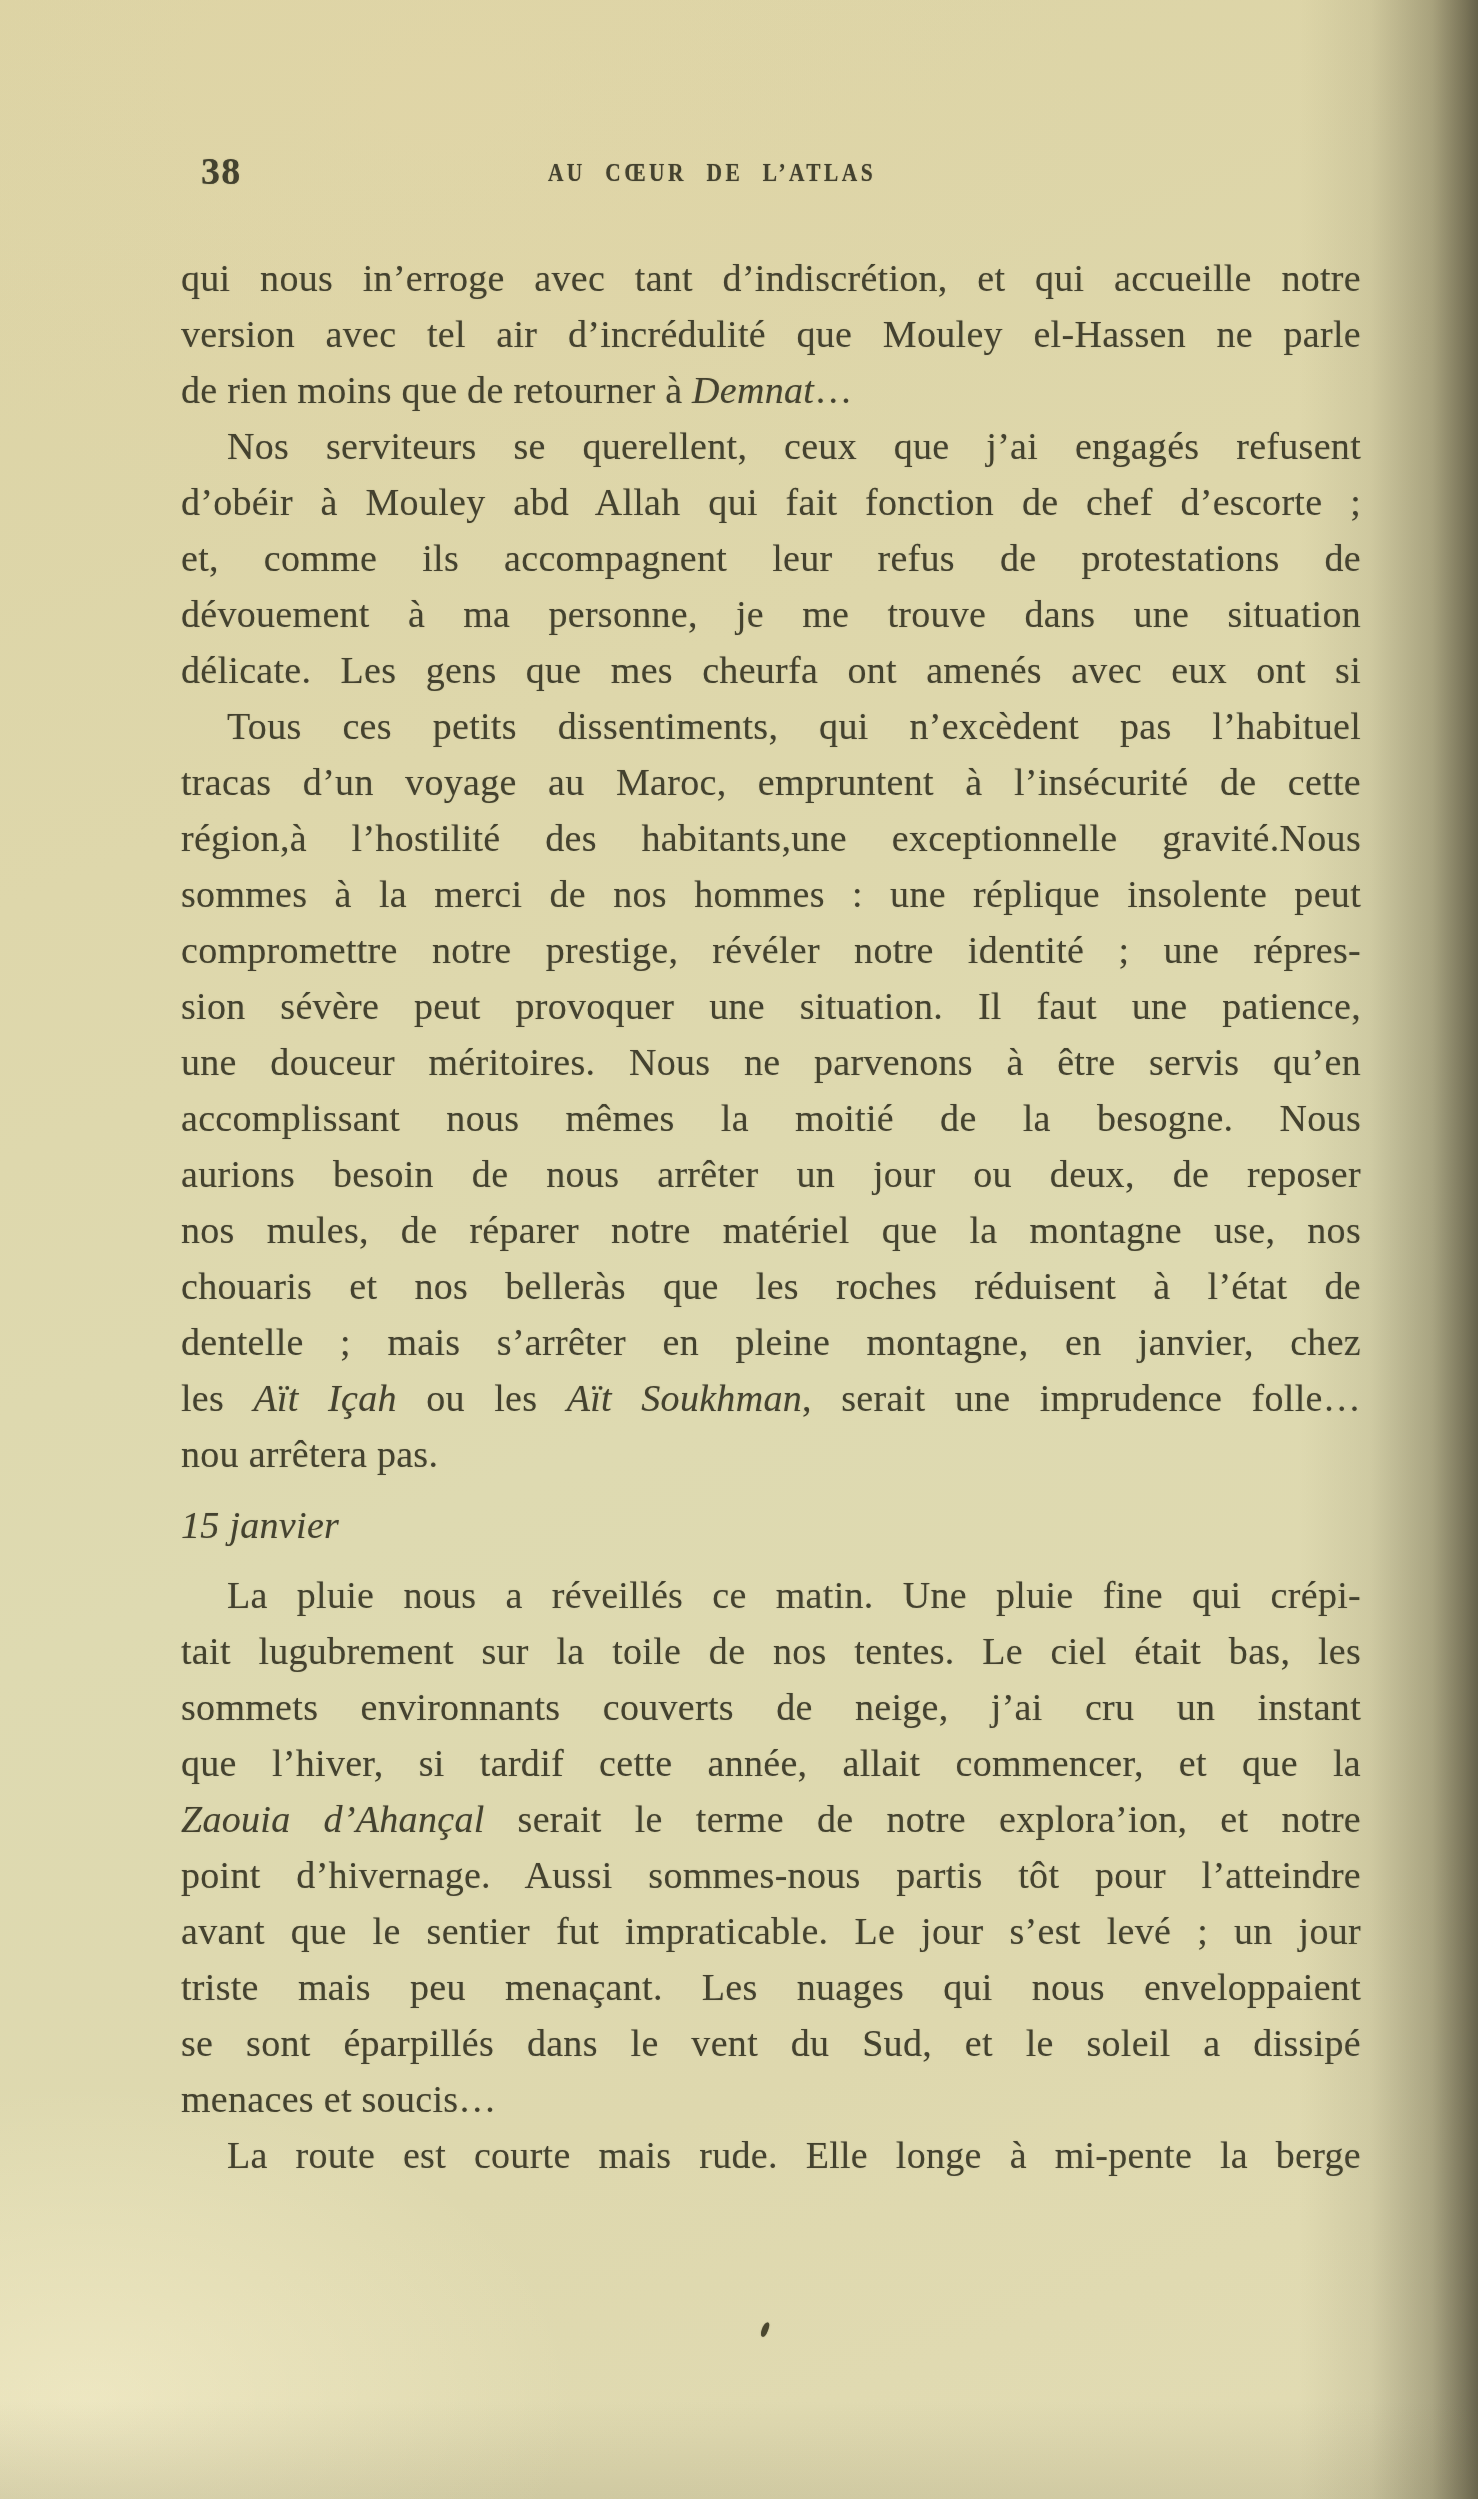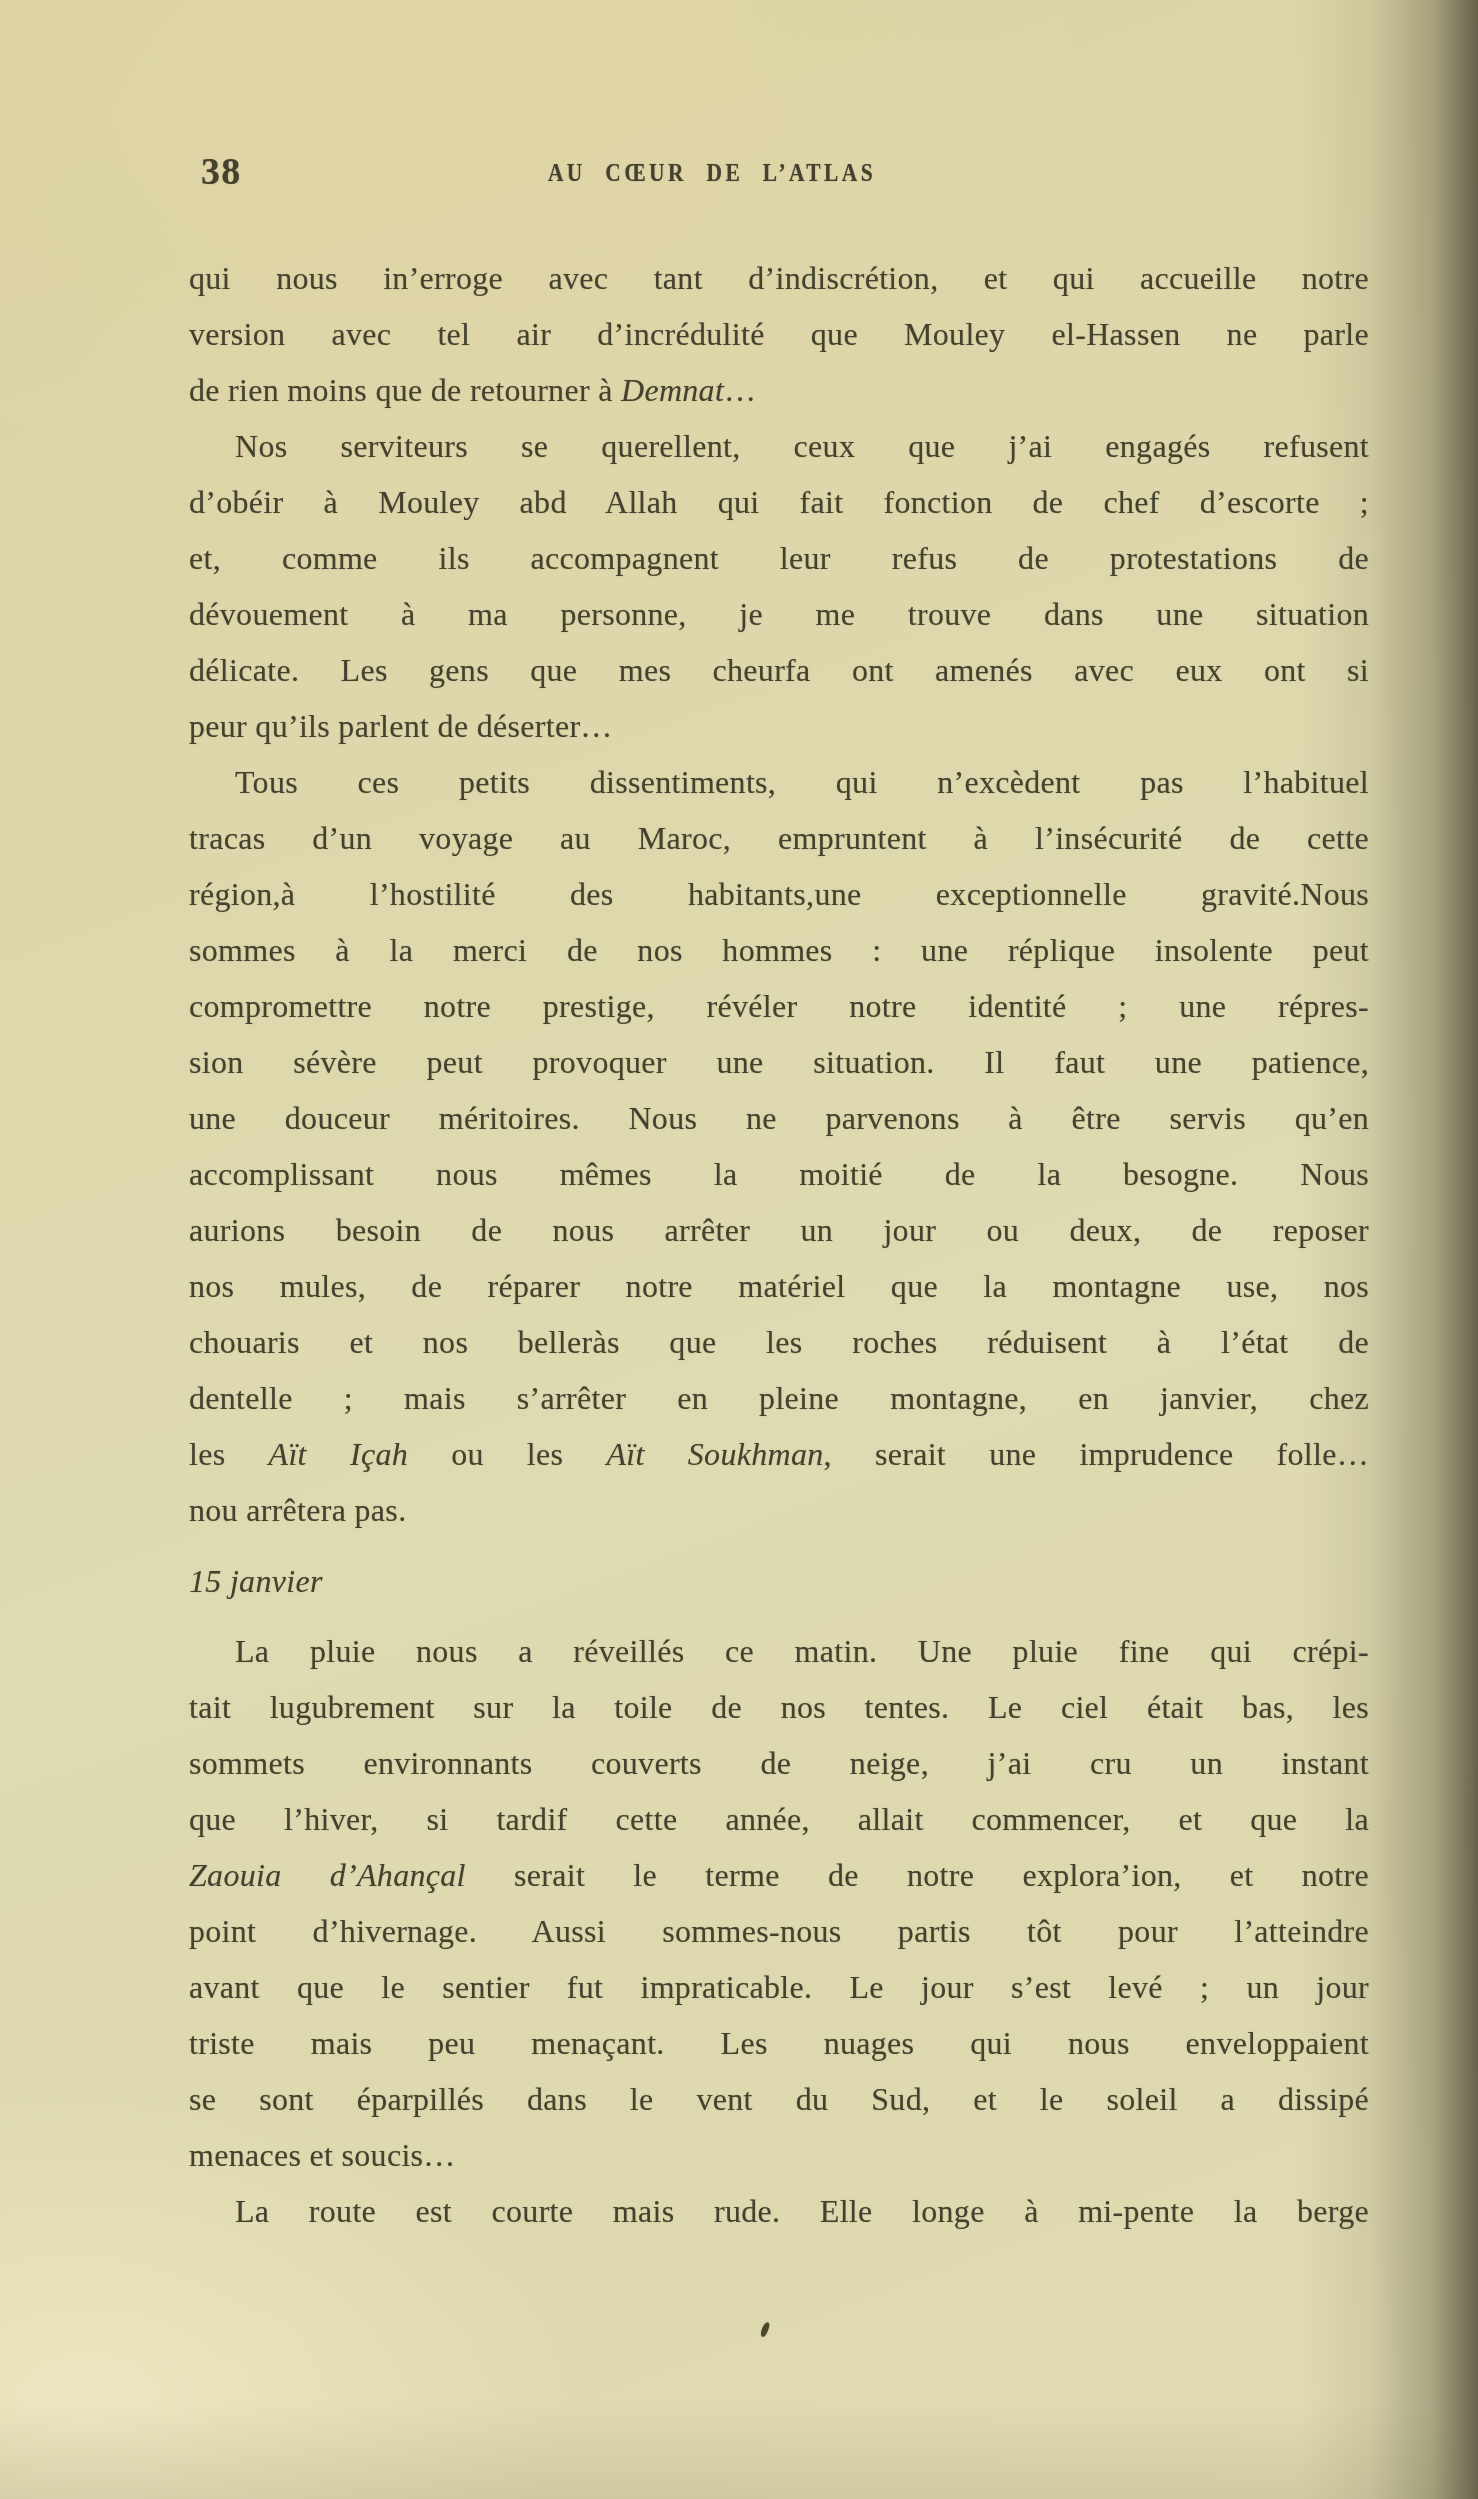--- a/index.html
+++ b/index.html
@@ -37,22 +37,22 @@
   .header-title {
     position: absolute; left: 712px; top: 160px;
     transform: translateX(-50%) scaleX(0.84);
     transform-origin: center top;
     white-space: nowrap;
     font-size: 25.5px; line-height: 1; font-weight: bold;
     letter-spacing: 4.1px; word-spacing: 12.8px;
     text-shadow: 0 0 1.2px rgba(64,61,45,0.5);
   }
   .text-block {
-    position: absolute; left: 189px; top: 250px; width: 1180px;
-    font-size: 32px; line-height: 56px;
+    position: absolute; left: 181px; top: 250px; width: 1180px;
+    font-size: 38px; line-height: 56px;
     letter-spacing: 0.3px;
     text-shadow: 0 0 1.2px rgba(64,61,45,0.34);
   }
   .line { text-align: justify; text-align-last: justify; height: 56px; overflow: visible; }
   .line.lastline { text-align-last: left; }
   .line.indent { text-indent: 46px; }
   .it { font-style: italic; margin-top: 24px; }
   .date-heading {
     height: 56px; margin-top: 14.5px; margin-bottom: 14.5px;
     text-align: left; padding-right: 154px; box-sizing: border-box;
@@ -81,21 +81,20 @@
 
     <div class="line">qui nous in’erroge avec tant d’indiscrétion, et qui accueille notre</div>
     <div class="line">version avec tel air d’incrédulité que Mouley el-Hassen ne parle</div>
     <div class="line lastline"><span>de rien moins que de retourner à </span><span class="it">Demnat</span><span>…</span></div>
 
     <div class="line indent">Nos serviteurs se querellent, ceux que j’ai engagés refusent</div>
     <div class="line">d’obéir à Mouley abd Allah qui fait fonction de chef d’escorte ;</div>
     <div class="line">et, comme ils accompagnent leur refus de protestations de</div>
     <div class="line">dévouement à ma personne, je me trouve dans une situation</div>
     <div class="line">délicate. Les gens que mes cheurfa ont amenés avec eux ont si</div>
-    <div class="line lastline">peur qu’ils parlent de déserter…</div>
 
     <div class="line indent">Tous ces petits dissentiments, qui n’excèdent pas l’habituel</div>
     <div class="line">tracas d’un voyage au Maroc, empruntent à l’insécurité de cette</div>
     <div class="line">région,à l’hostilité des habitants,une exceptionnelle gravité.Nous</div>
     <div class="line">sommes à la merci de nos hommes : une réplique insolente peut</div>
     <div class="line">compromettre notre prestige, révéler notre identité ; une répres-</div>
     <div class="line">sion sévère peut provoquer une situation. Il faut une patience,</div>
     <div class="line">une douceur méritoires. Nous ne parvenons à être servis qu’en</div>
     <div class="line">accomplissant nous mêmes la moitié de la besogne. Nous</div>
     <div class="line">aurions besoin de nous arrêter un jour ou deux, de reposer</div>

